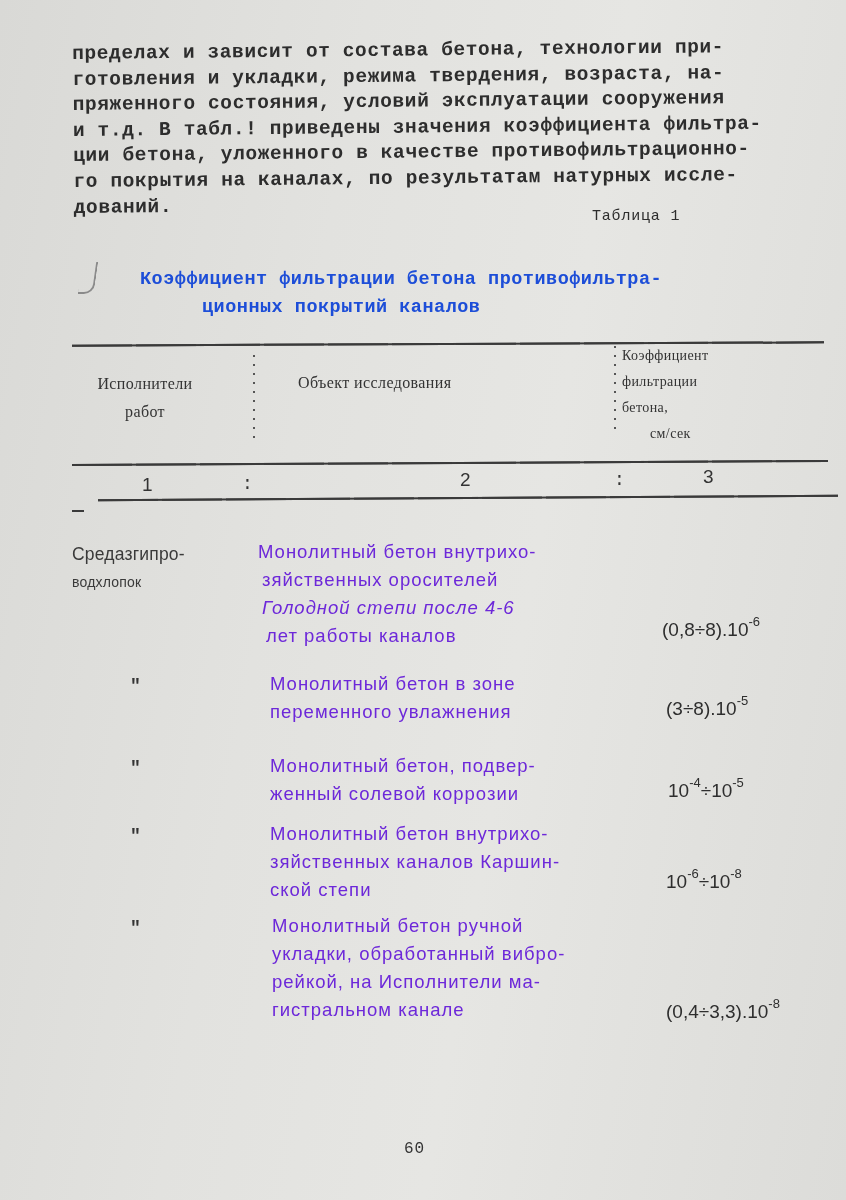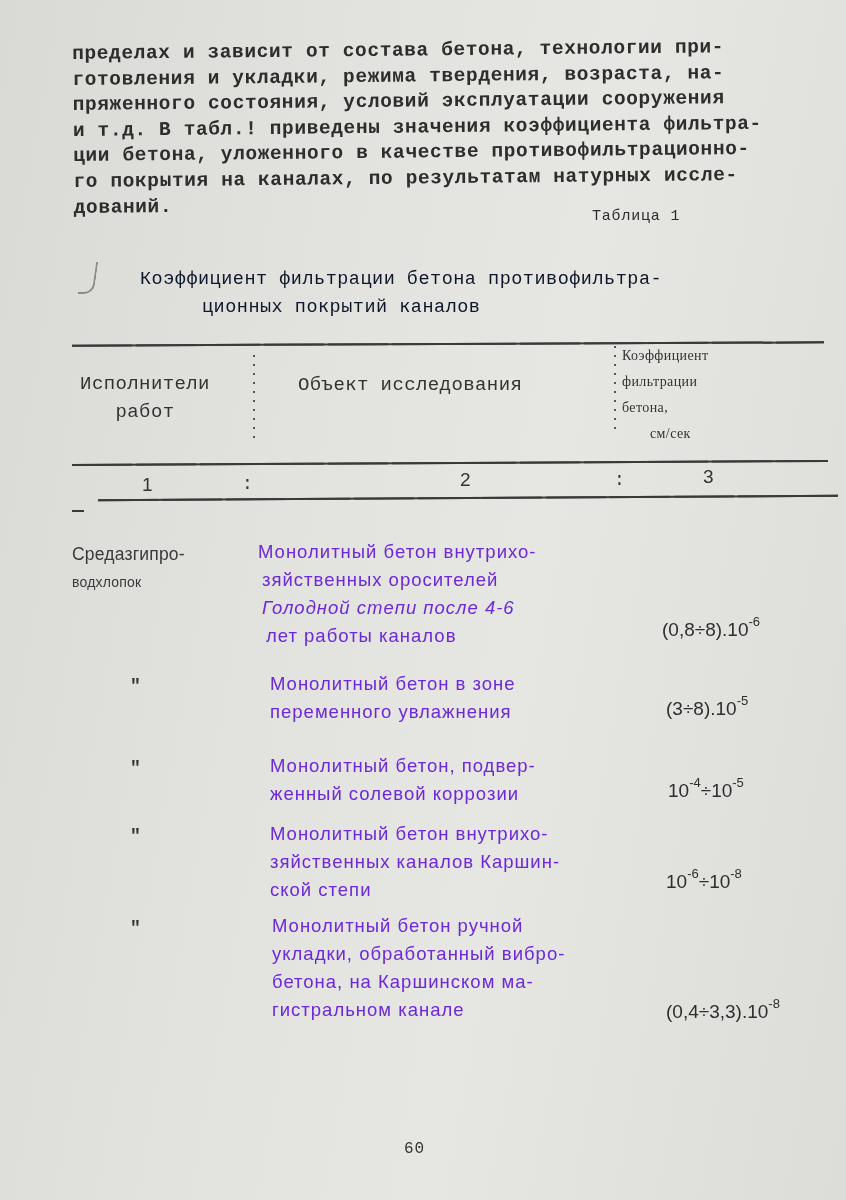--- a/index.html
+++ b/index.html
@@ -22,30 +22,30 @@
       position: absolute; left: 592px; top: 208px;
       font-size: 15px; letter-spacing: 0.8px; color: #2d2d2d;
     }
     .checkmark {
       position: absolute; left: 80px; top: 262px; width: 14px; height: 30px;
       border-right: 2px solid #8a8a8a; border-bottom: 2px solid #8a8a8a;
       border-bottom-right-radius: 10px; transform: skewX(-8deg);
     }
     .caption {
       position: absolute; left: 140px; top: 266px;
-      font-size: 18.5px; line-height: 28px; letter-spacing: 0.5px; font-weight: normal; color: #0f172a;
+      font-size: 18.5px; line-height: 28px; letter-spacing: 0.5px; font-weight: bold; color: #1d4ed8;
     }
     .caption .l2 { padding-left: 62px; }
     .rule {
       position: absolute; height: 2px; background: #3a3a3a;
       background-image: repeating-linear-gradient(90deg, #3a3a3a 0 60px, rgba(0,0,0,0) 60px 64px);
     }
     .hdr {
-      position: absolute; font-family: Liberation Mono, monospace;
-      font-size: 19px; color: #333; letter-spacing: 0.4px;
+      position: absolute; font-family: Liberation Serif, serif;
+      font-size: 16px; color: #333; letter-spacing: 0.4px;
     }
     .colon { position: absolute; font-size: 18px; color: #333; font-family: "Liberation Mono", monospace; }
     .vdots {
       position: absolute; width: 2px;
       background-image: repeating-linear-gradient(180deg, #555 0 2px, rgba(0,0,0,0) 2px 9px);
     }
     .colnum { position: absolute; font-family: "Liberation Sans", sans-serif; font-size: 19px; color: #333; }
     .row-org {
       position: absolute; left: 72px; font-family: "Liberation Sans", sans-serif;
       font-size: 17.5px; line-height: 28px; color: #3a3a3a; letter-spacing: 0.2px;
@@ -158,21 +158,21 @@
     <div>ской степи</div>
   </div>
   <div class="row-val" style="left:666px; top:866px;">
     <span>10</span><sup>-6</sup><span>÷10</span><sup>-8</sup>
   </div>
 
   <div class="ditto" style="top:918px;">"</div>
   <div class="row-obj" style="left:272px; top:912px;">
     <div>Монолитный бетон ручной</div>
     <div>укладки, обработанный вибро-</div>
-    <div>бетона, на Каршинском ма-</div>
+    <div>рейкой, на Исполнители ма-</div>
     <div>гистральном канале</div>
   </div>
   <div class="row-val" style="left:666px; top:996px; font-weight:normal;">
     <span>(0,4÷3,3).10</span><sup>-8</sup>
   </div>
 
   <div class="page-num">60</div>
 </div>
 
 </body></html>

